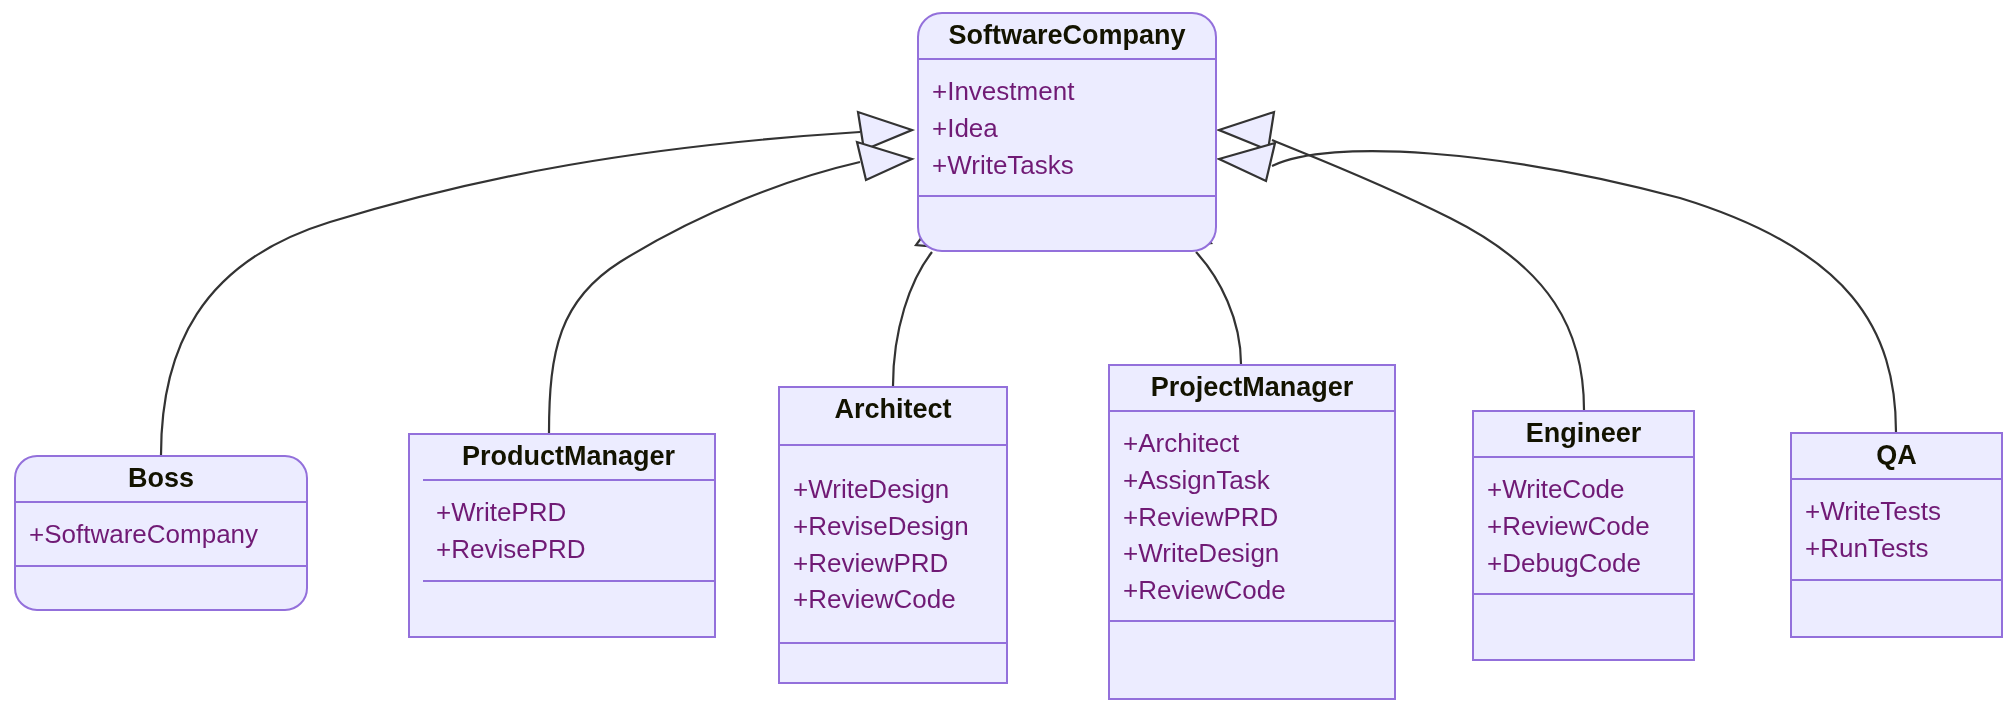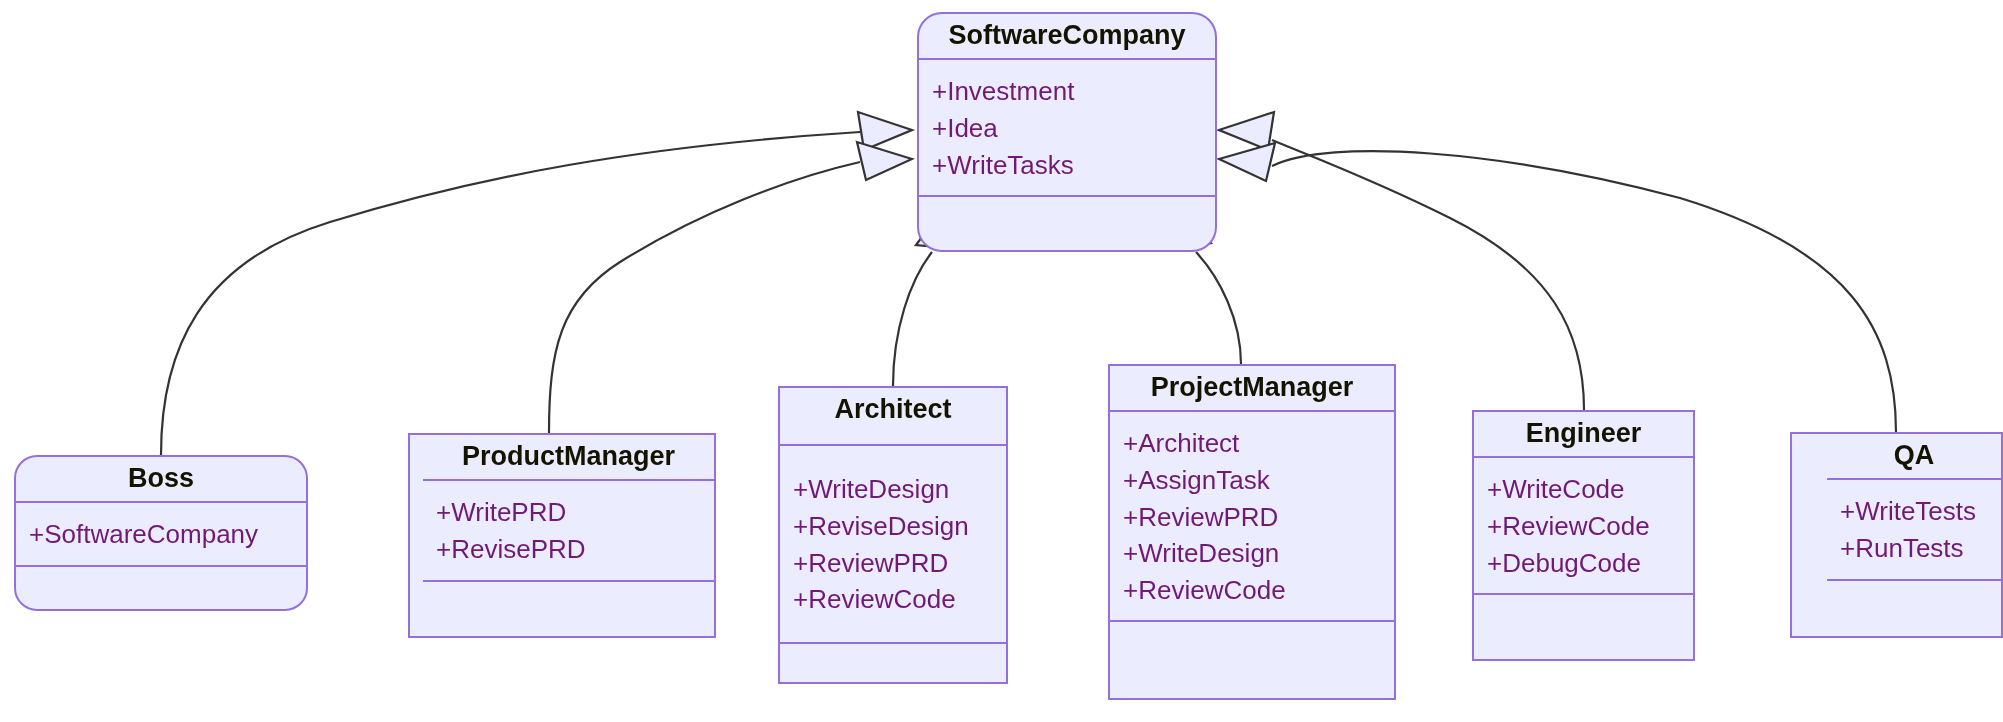--- a/index.html
+++ b/index.html
@@ -156,21 +156,21 @@
     <div class="compartment-divider"></div>
     <div class="class-members">
       <div class="member-row">+WriteCode</div>
       <div class="member-row">+ReviewCode</div>
       <div class="member-row">+DebugCode</div>
     </div>
     <div class="compartment-divider"></div>
     <div class="class-members class-methods"></div>
   </div>
 
-  <div class="uml-class" style="left:1790px; top:432px; width:213px; height:206px;padding-left:35px;">
+  <div class="uml-class" style="left:1790px; top:432px; width:213px; height:206px;">
     <div class="class-title">QA</div>
     <div class="compartment-divider"></div>
     <div class="class-members">
       <div class="member-row">+WriteTests</div>
       <div class="member-row">+RunTests</div>
     </div>
     <div class="compartment-divider"></div>
     <div class="class-members class-methods"></div>
   </div>
 

